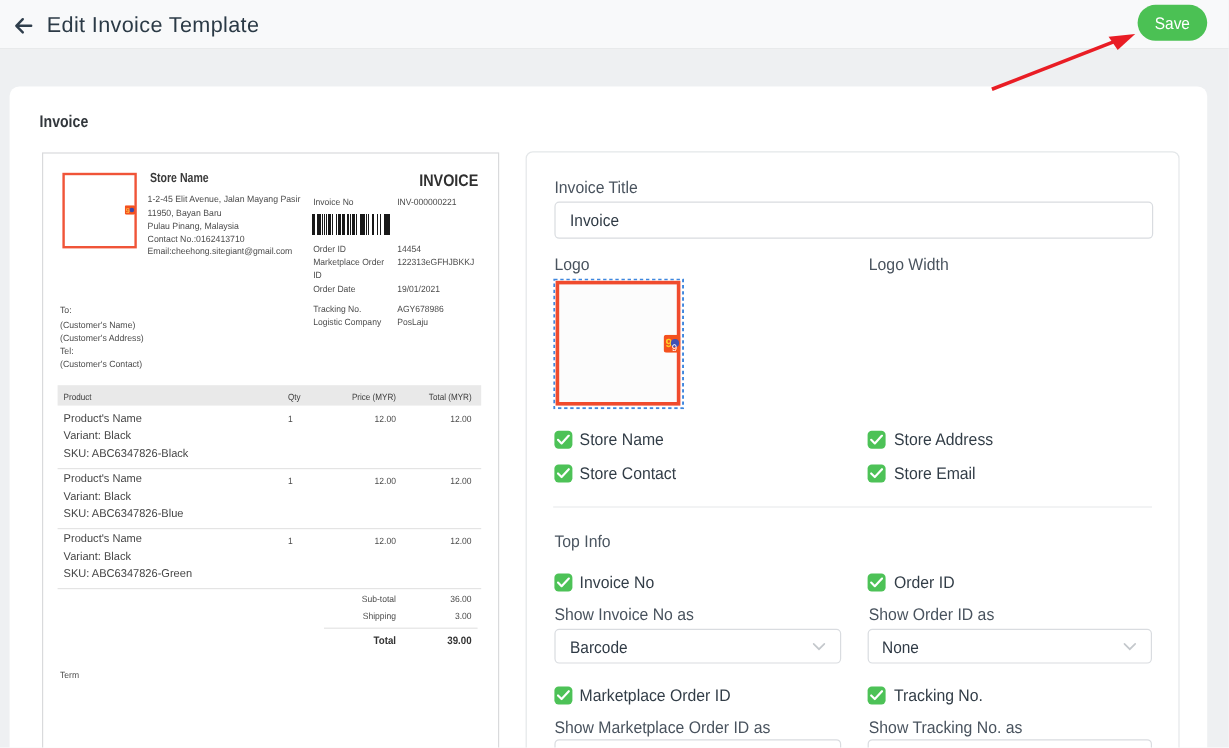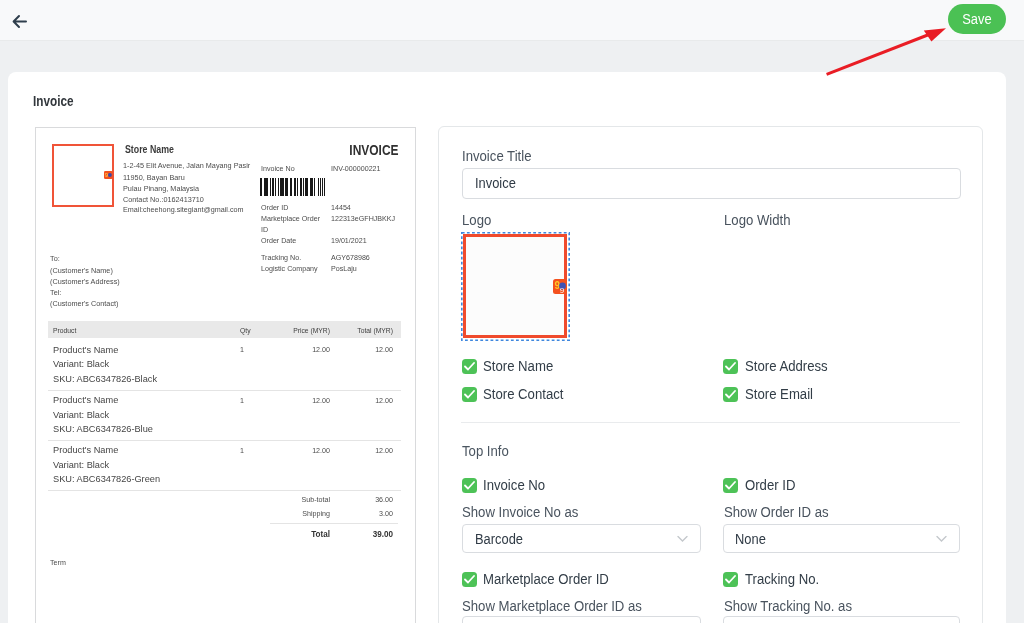--- a/index.html
+++ b/index.html
@@ -50,20 +50,21 @@
 
   .logodrop { position:absolute; left:21.6px; top:105px; width:109px; height:109px; }
   .logodrop .inner { position:absolute; left:2px; top:2px; width:104px; height:104px; border:3px solid #f04b2d; background:#fcfcfc; }
 </style>
 </head>
 <body>
   <div class="topbar">
     <svg class="abs" style="left:10.5px;top:12.6px" width="17" height="17" viewBox="0 0 17 17">
       <path d="M15 8.5 H3 M8 3 L2.6 8.5 L8 14" stroke="#2f3e4c" stroke-width="2" fill="none" stroke-linecap="round" stroke-linejoin="round"></path>
     </svg>
+    <div class="title">Edit Invoice Template</div>
     <div class="save"><span>Save</span></div>
   </div>
 
   <div class="card"></div>
   <div class="abs sx84" style="left:33px; top:93.1px; font-size:14px; font-weight:bold; color:#32373c;">Invoice</div>
 
   <div class="preview">
     <div class="logoph"></div>
     <svg class="abs" style="left:68.9px; top:43.3px;" width="8.5" height="8" viewBox="0 0 8.5 8">
       <rect x="0" y="0" width="8.5" height="8" rx="1.2" fill="#f4511e"></rect>

